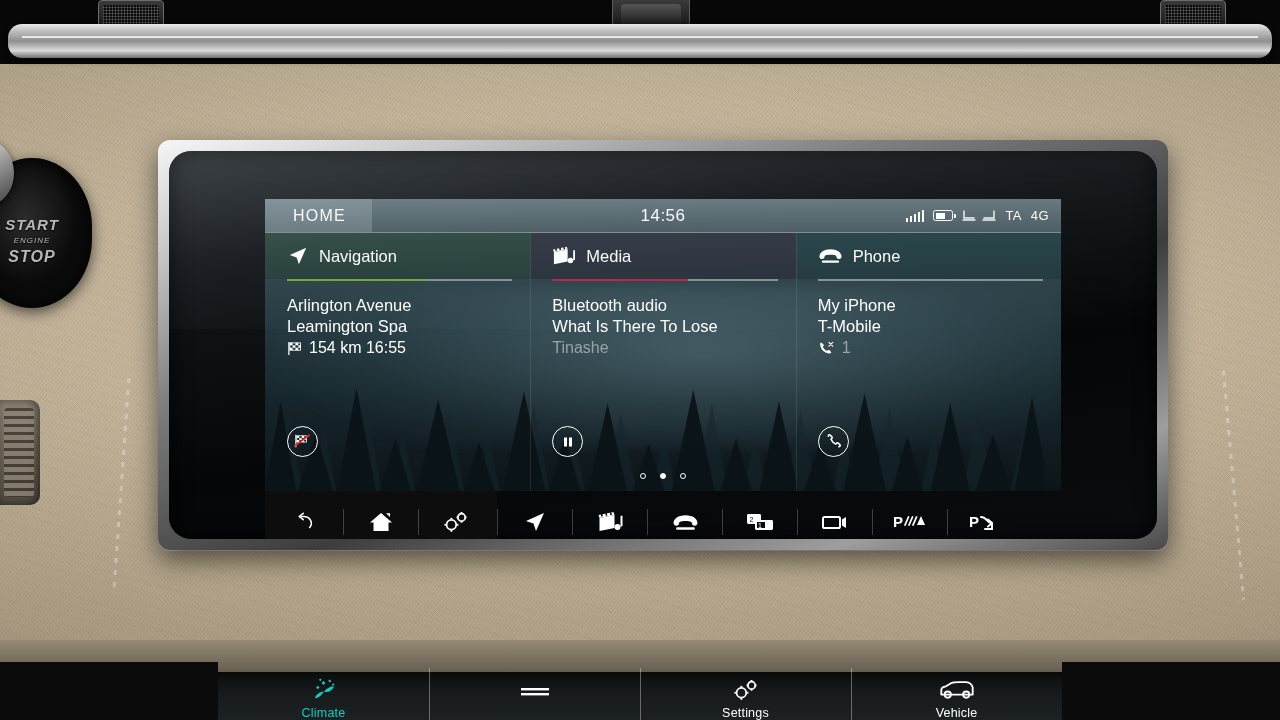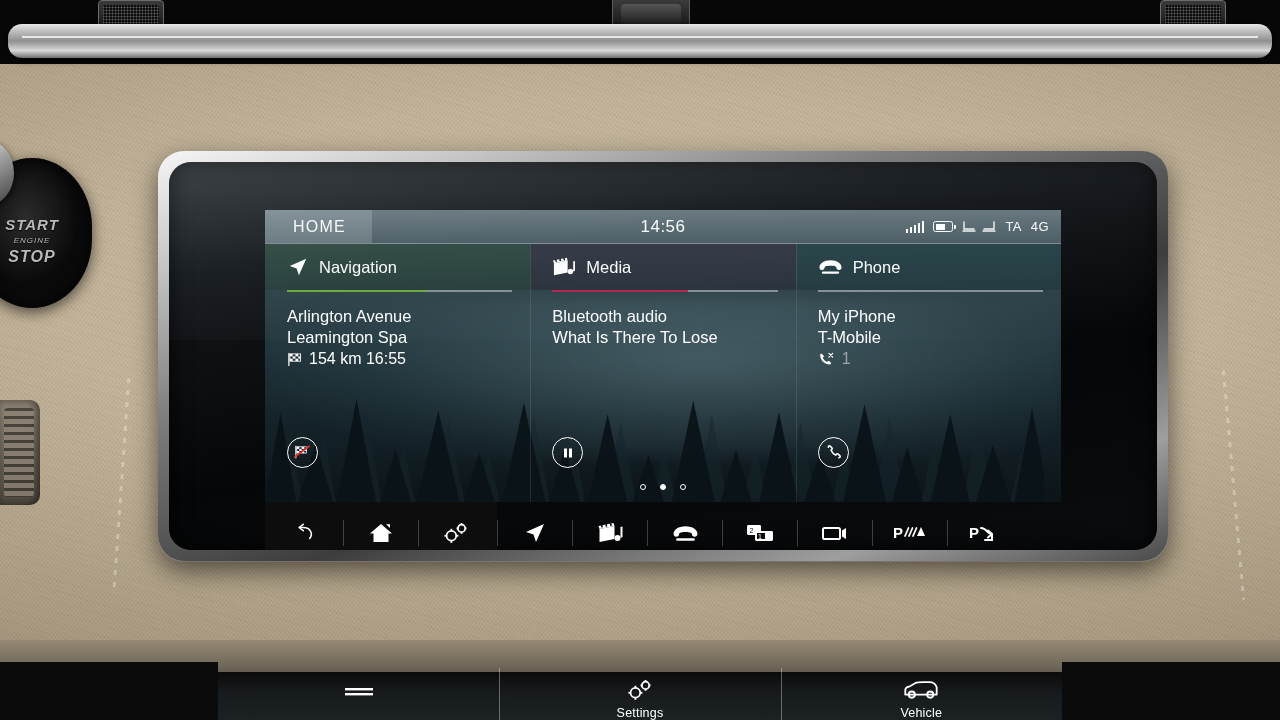--- a/index.html
+++ b/index.html
@@ -93,25 +93,24 @@
     font-family:"Liberation Sans", sans-serif; font-style:italic; letter-spacing:1px;
     text-shadow:0 1px 1px #000;
   }
   .startstop .t1{ top:58px; font-size:15px; font-weight:bold; }
   .startstop .t2{ top:78px; font-size:8px; }
   .startstop .t3{ top:90px; font-size:16px; font-weight:bold; }
 
   
   .bezel{
     position:absolute; left:158px; top:140px; width:1010px; height:410px;
-    border-radius:26px;
+    border-radius:12px;
     background:linear-gradient(160deg,#f6f6f6 0%,#c9c9c9 14%,#7f7f7f 34%,#3d3d3d 60%,#9e9e9e 84%,#4a4a4a 100%);
     box-shadow:0 10px 26px rgba(0,0,0,.55), 0 1px 0 rgba(255,255,255,.4);
     padding:11px;
-    margin-top:11px;
   }
   .glass{
     position:absolute; inset:11px; border-radius:22px; overflow:hidden;
     background:linear-gradient(170deg,#24282b 0%, #111417 26%, #050607 60%, #0a0c0e 100%);
     box-shadow:inset 0 0 22px rgba(0,0,0,.95);
   }
   .glass-sheen{
     position:absolute; left:0; top:0; width:100%; height:46%;
     background:linear-gradient(175deg, rgba(190,205,215,.17) 0%, rgba(150,170,185,.06) 42%, rgba(0,0,0,0) 100%);
     pointer-events:none; z-index:40;
@@ -405,20 +404,21 @@
                 <path d="M23 17 L23 6 L25 5.4 L25 16" fill="#fff"></path>
               </svg>
               <span>Media</span>
             </div>
             <div class="accent">
               <i id="acc1" style="width: 60%; background: rgb(180, 36, 79);"></i>
             </div>
             <div class="card-body">
               <div class="line1">Bluetooth audio</div>
               <div class="line2">What Is There To Lose</div>
+              <div class="line3 dim">Tinashe</div>
             </div>
             <div class="act">
               <svg width="14" height="14" viewBox="0 0 14 14">
                 <rect x="3" y="2.5" width="3" height="9" fill="#fff"></rect>
                   <rect x="8" y="2.5" width="3" height="9" fill="#fff"></rect>
               </svg>
             </div>
           </div>
 
           <div class="card phone">
@@ -564,20 +564,34 @@
       </div>
 
       <div class="glass-sheen"></div>
     </div>
   </div>
 
   <div class="low-black"></div>
   <div class="low-black-r"></div>
   <div class="climatebar">
 
+    <div class="cbtn active" style="color: rgb(25, 201, 189);">
+      <svg width="34" height="26" viewBox="0 0 34 26">
+        <g fill="#19c9bd">
+          <path d="M7 22 C9 17 13 15 17 15 C14 19 11 22 7 22 Z"></path>
+          <path d="M17 15 C20 11 24 9 28 9 C26 14 22 16 17 15 Z"></path>
+          <rect x="9" y="9" width="2.6" height="2.6" transform="rotate(45 10.3 10.3)"></rect>
+          <rect x="15" y="4" width="3" height="3" transform="rotate(45 16.5 5.5)"></rect>
+          <rect x="22" y="2" width="2.4" height="2.4" transform="rotate(45 23.2 3.2)"></rect>
+          <rect x="26" y="6" width="2" height="2" transform="rotate(45 27 7)"></rect>
+          <rect x="12" y="1" width="2" height="2" transform="rotate(45 13 2)"></rect>
+        </g>
+      </svg>
+      <span class="clabel">Climate</span>
+    </div>
 
 
     <div class="cbtn">
       <svg width="40" height="26" viewBox="0 0 40 26">
         <rect x="6" y="10" width="28" height="2.4" fill="#fff"></rect>
         <rect x="6" y="15" width="28" height="2.4" fill="#fff"></rect>
       </svg>
       <span class="clabel"></span>
     </div>
 

